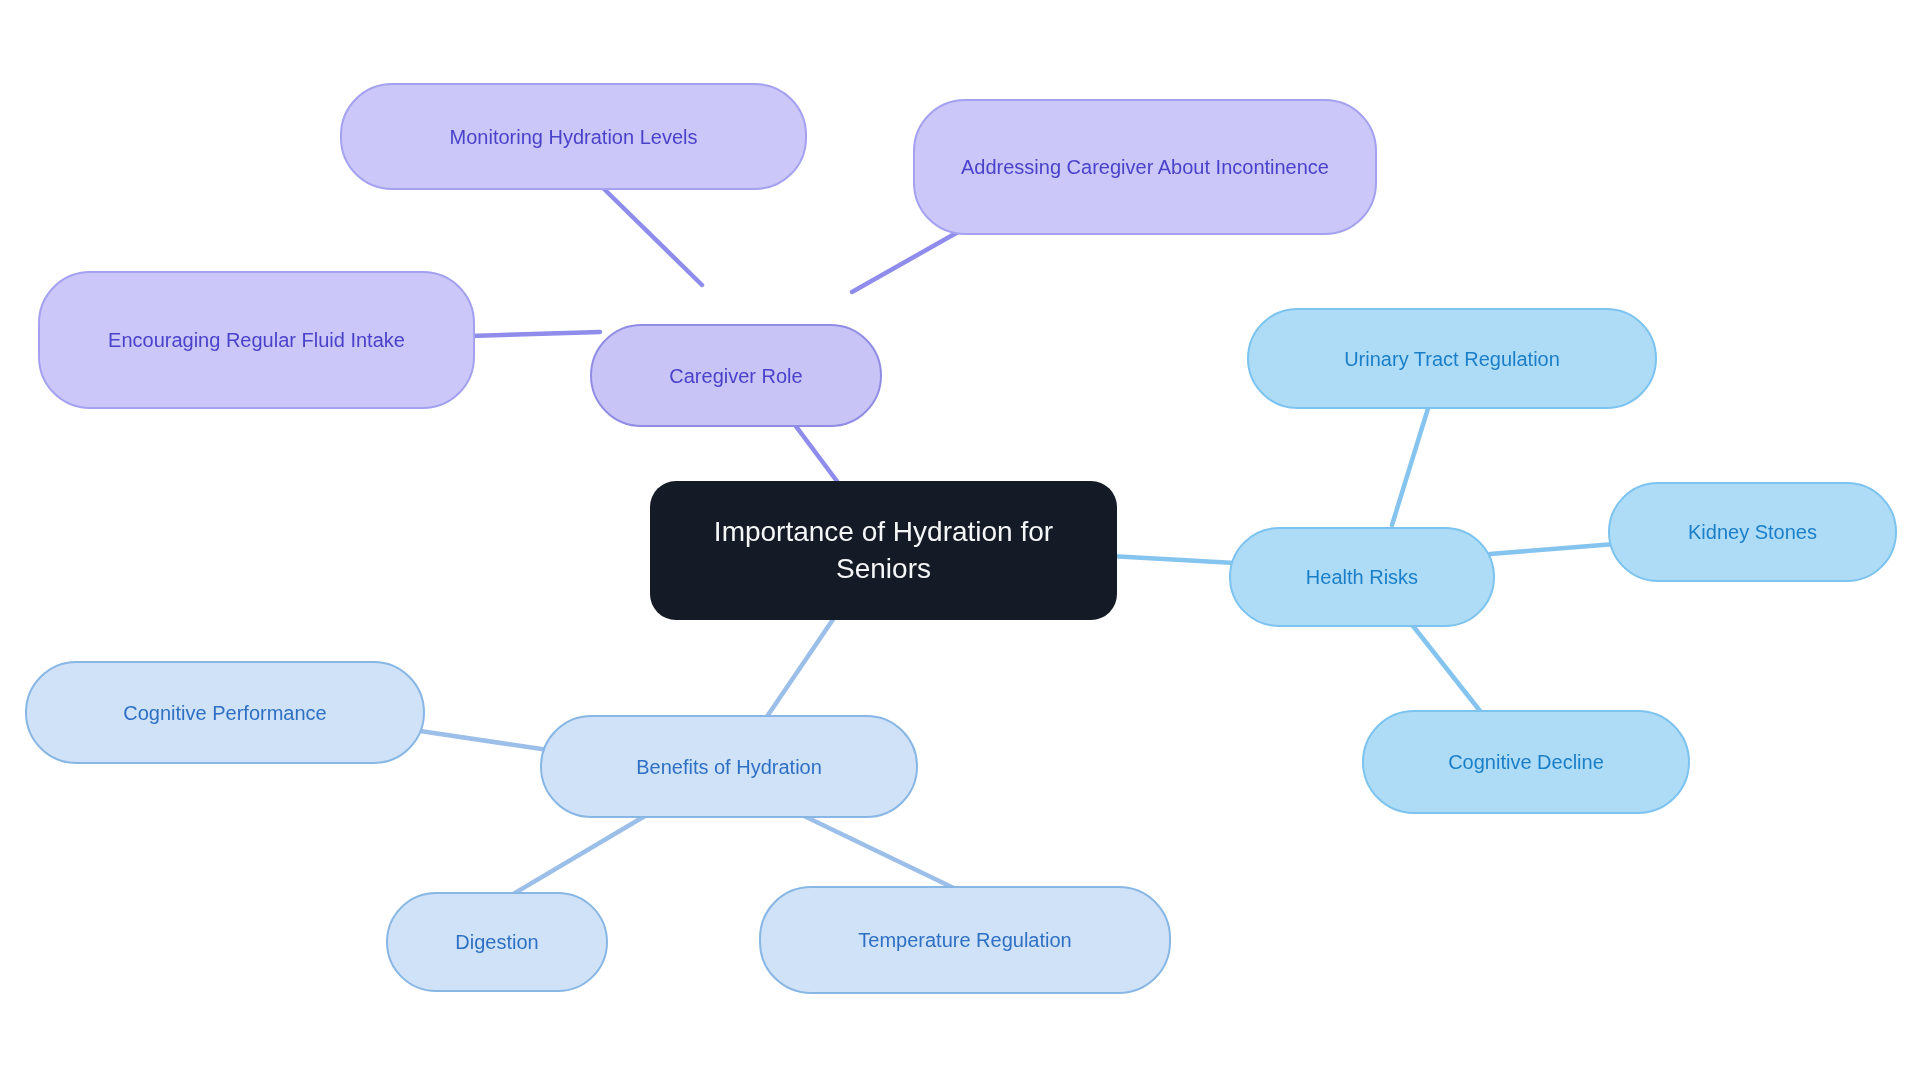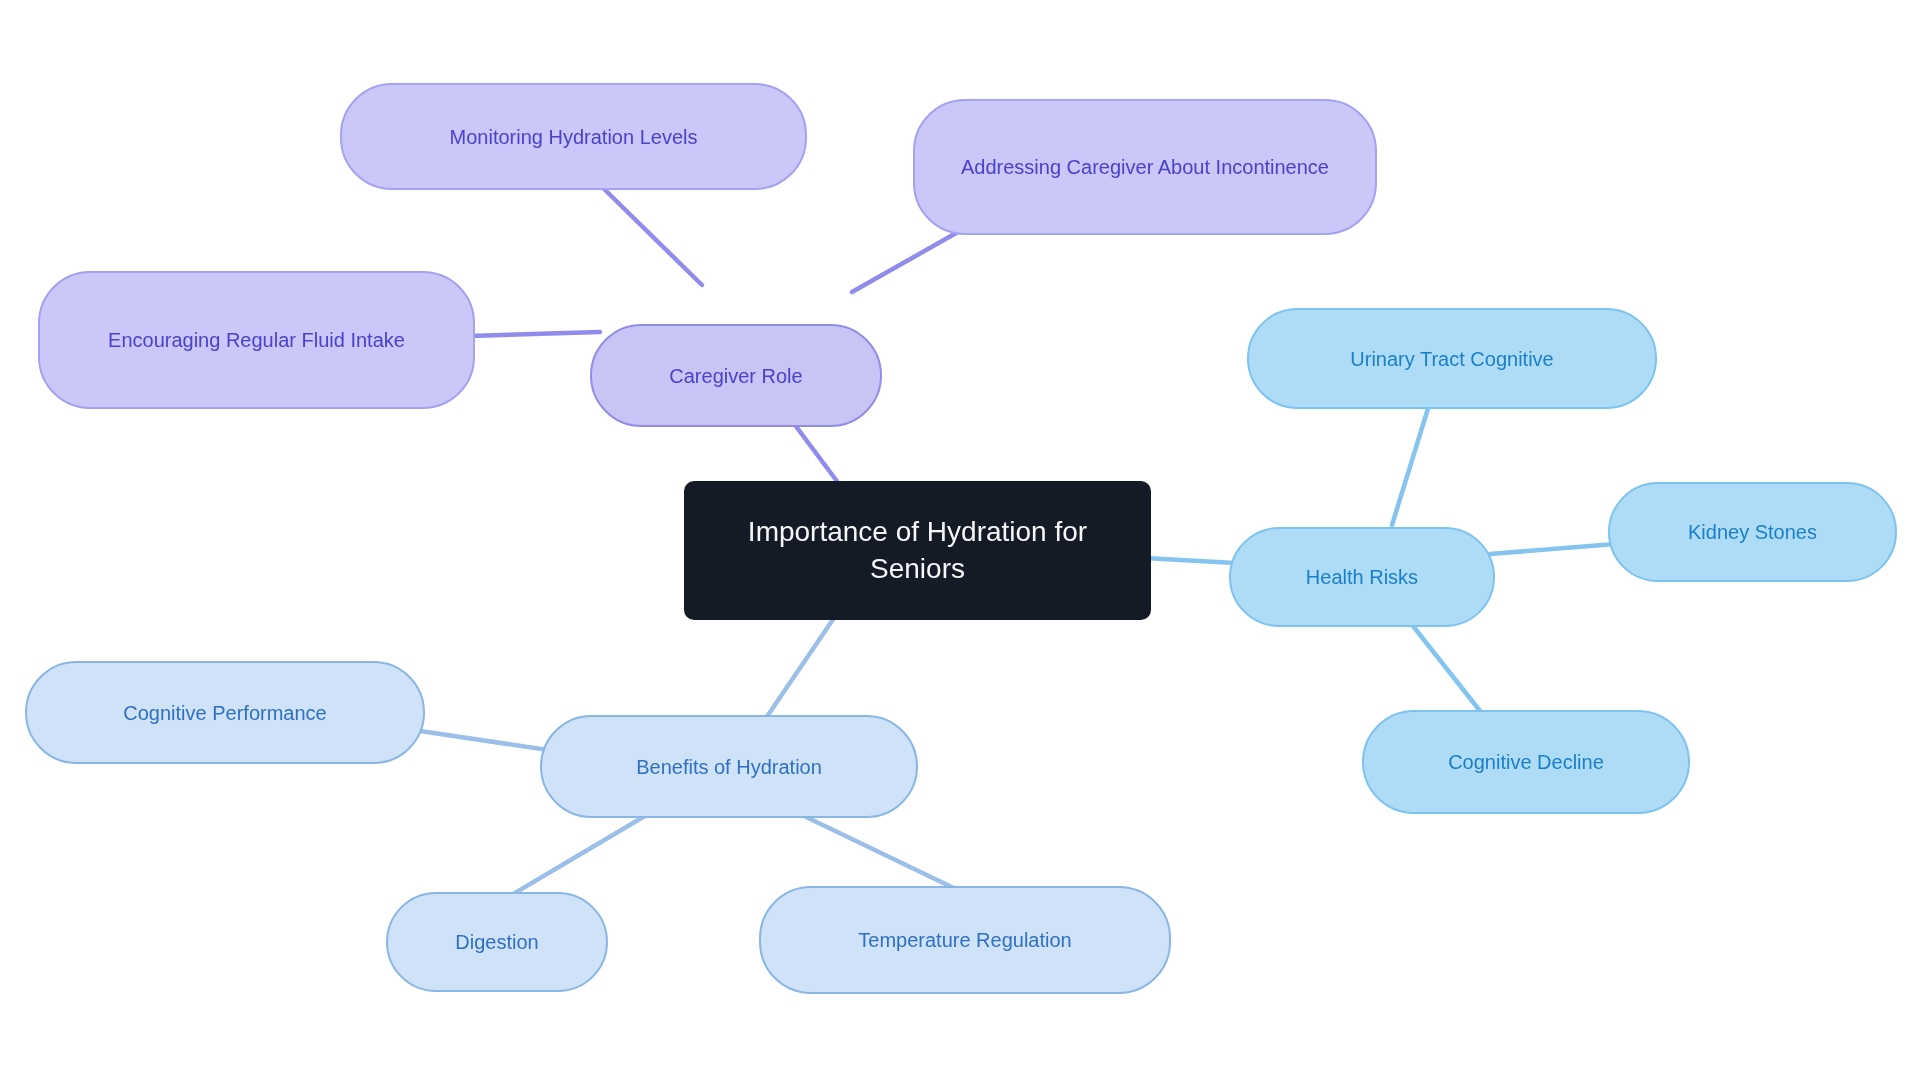--- a/index.html
+++ b/index.html
@@ -36,23 +36,22 @@
     line-height: 1.3;
     border-radius: 52px;
     padding: 0 26px;
     cursor: default;
     user-select: none;
   }
   .node-root {
     background: #151B26;
     color: #F5F6F8;
     font-size: 28px;
-    border-radius: 10px;
+    border-radius: 26px;
     border: none;
-    margin-left: 34px;
   }
   .node-purple-main {
     background: #C8C4F5;
     border: 2.5px solid #918DE5;
     color: #4A42CB;
   }
   .node-purple-child {
     background: #CBC7F8;
     border: 2.5px solid #A4A1F1;
     color: #4A42CB;
@@ -106,21 +105,21 @@
   </svg>
 
   <div id="n-root" class="node node-root">Importance of Hydration for Seniors</div>
 
   <div id="n-caregiver" class="node node-purple-main">Caregiver Role</div>
   <div id="n-monitoring" class="node node-purple-child">Monitoring Hydration Levels</div>
   <div id="n-addressing" class="node node-purple-child">Addressing Caregiver About Incontinence</div>
   <div id="n-encouraging" class="node node-purple-child">Encouraging Regular Fluid Intake</div>
 
   <div id="n-health" class="node node-blue">Health Risks</div>
-  <div id="n-urinary" class="node node-blue">Urinary Tract Cognitive</div>
+  <div id="n-urinary" class="node node-blue">Urinary Tract Regulation</div>
   <div id="n-kidney" class="node node-blue">Kidney Stones</div>
   <div id="n-cogdecline" class="node node-blue">Cognitive Decline</div>
 
   <div id="n-benefits" class="node node-pale">Benefits of Hydration</div>
   <div id="n-cogperf" class="node node-pale">Cognitive Performance</div>
   <div id="n-digestion" class="node node-pale">Digestion</div>
   <div id="n-temperature" class="node node-pale">Temperature Regulation</div>
 
 </div>
 

